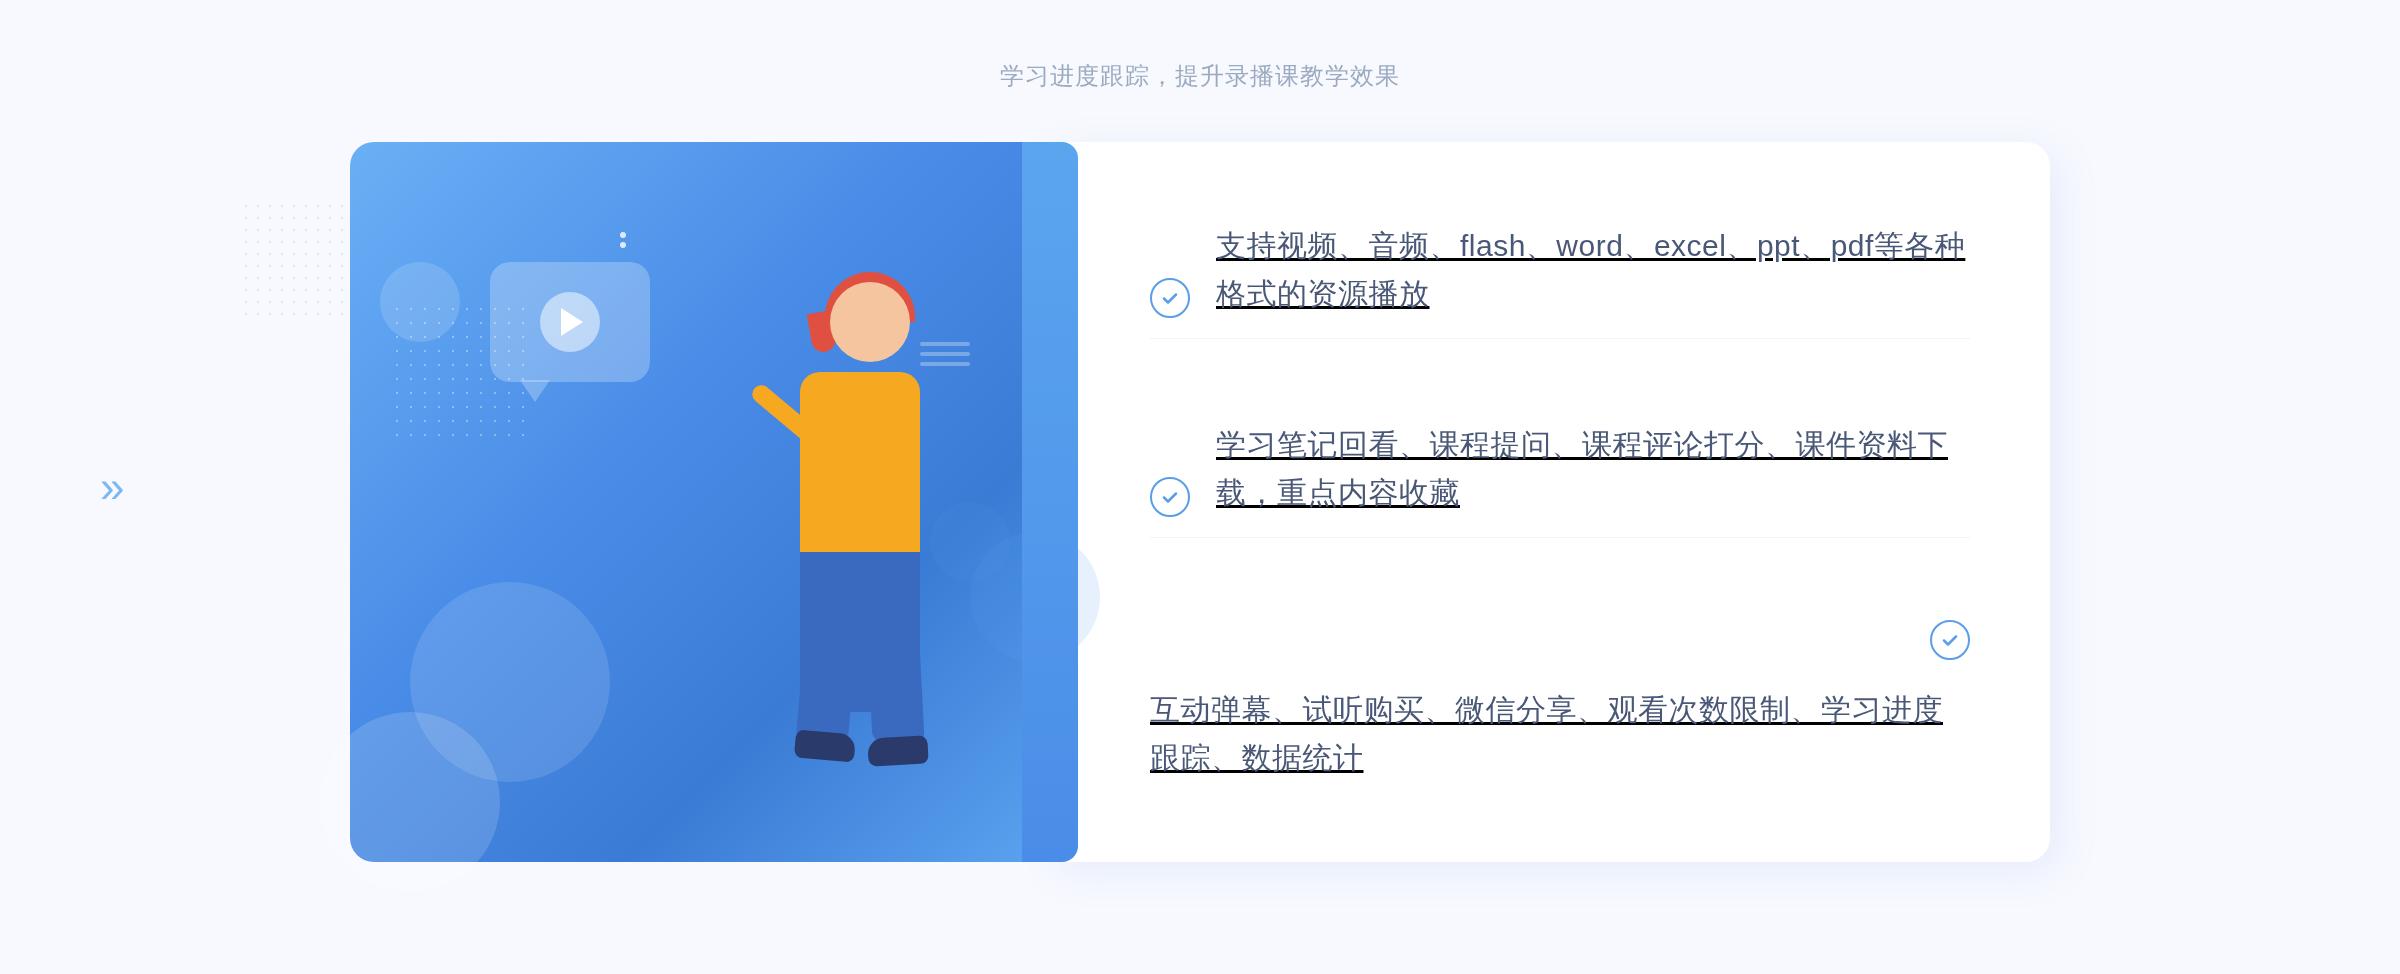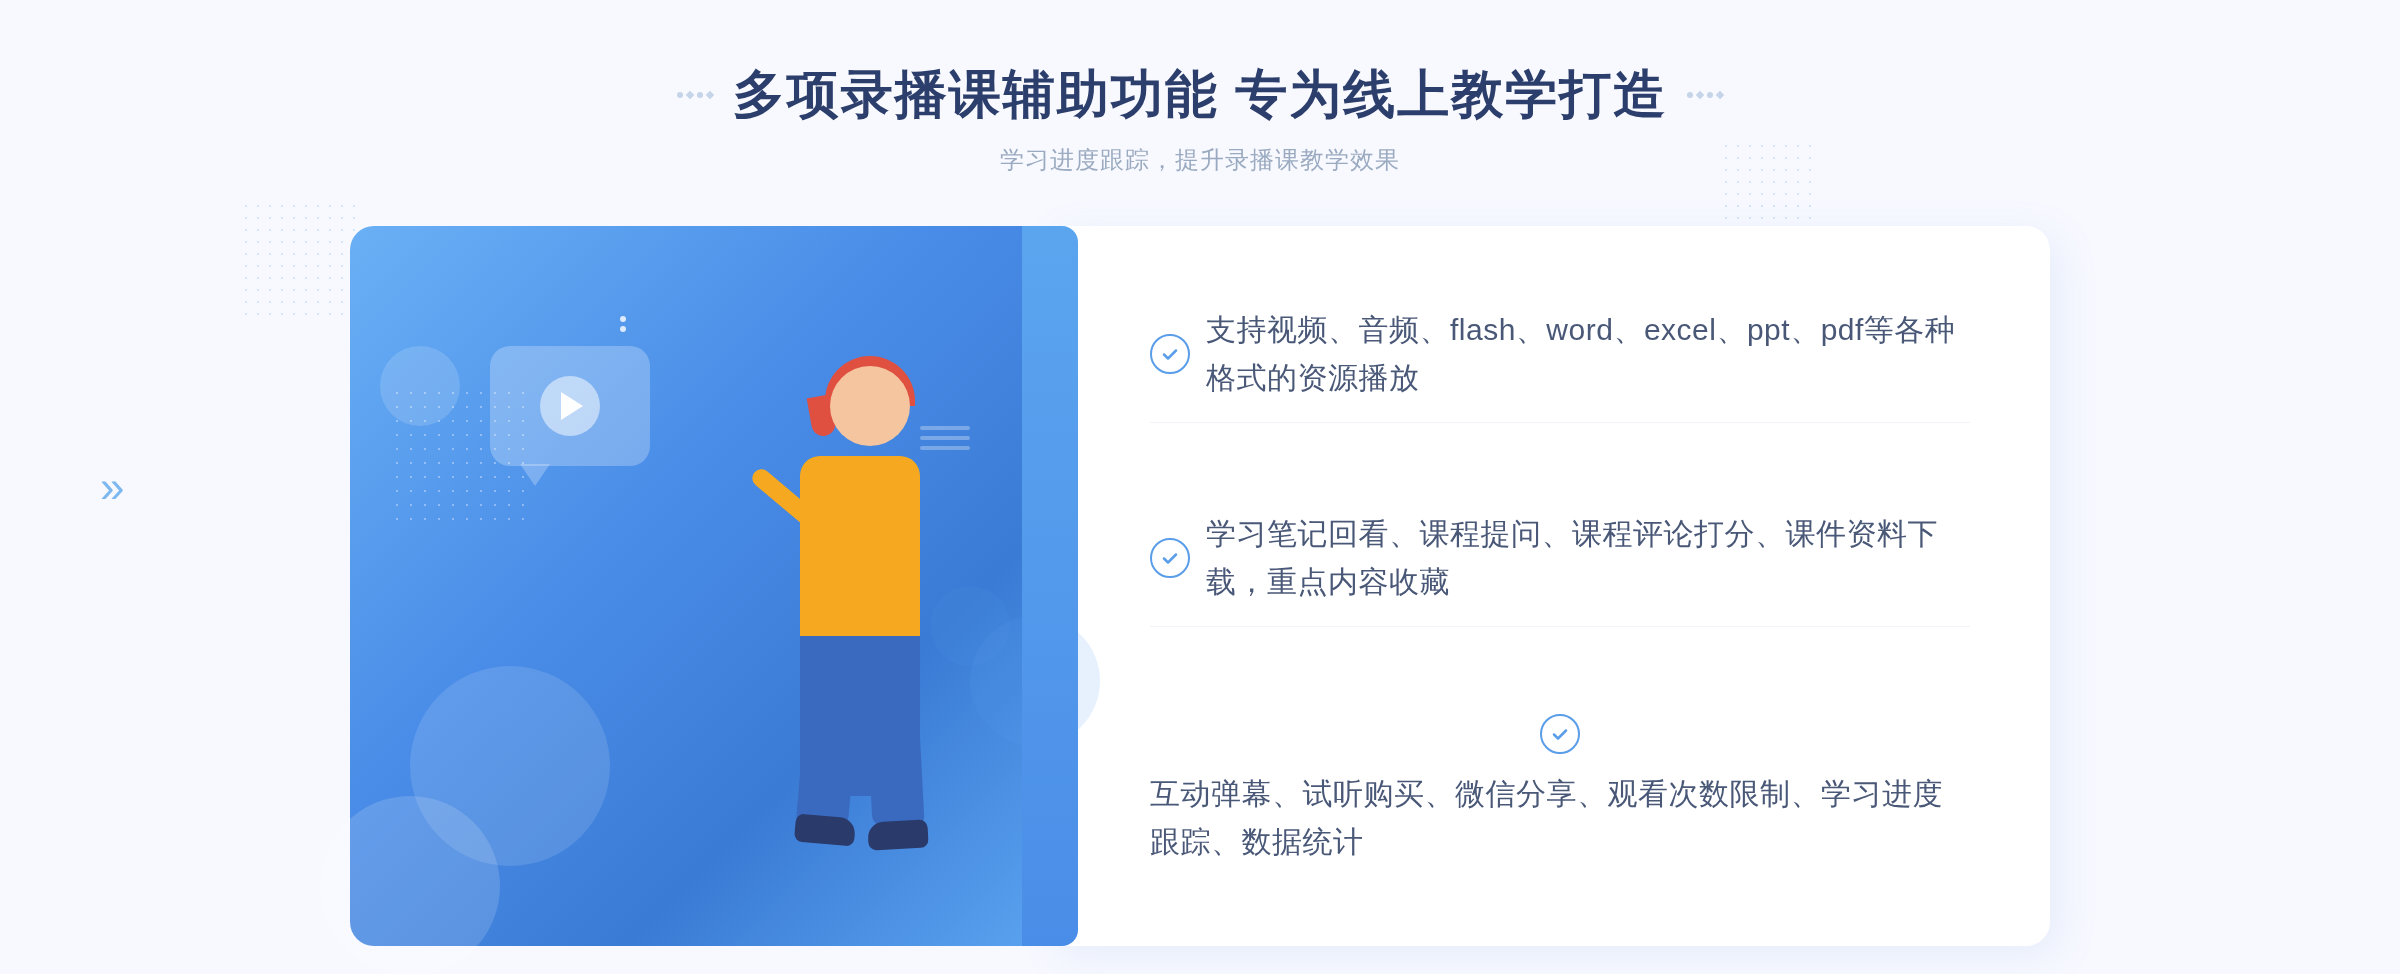--- a/index.html
+++ b/index.html
@@ -422,24 +422,25 @@
       display: flex;
       flex-direction: column;
       justify-content: space-between;
       box-shadow: 10px 10px 40px rgba(100, 150, 220, 0.12);
       position: relative;
     }
 
     
     .feature-item {
       display: flex;
-      align-items: center;
-      gap: 16px;
+      align-items: flex-end;
+      gap: 26px;
       padding: 20px 0;
       border-bottom: 1px solid #f0f3f8;
+      text-decoration: underline;
     }
 
     .feature-item:last-child {
       border-bottom: none;
       flex-direction: column;
     }
 
     .check-circle {
       width: 40px;
       height: 40px;
@@ -483,35 +484,20 @@
 
 <div class="page-wrapper">
 
   <div class="dots-left"></div>
   <div class="dots-right"></div>
   <div class="dots-img-top"></div>
 
   <div class="chevron-left">»</div>
 
   <div class="header-section">
-    <div class="header-title-row">
-      <div class="title-decorator">
-        <div class="title-decorator-dot"></div>
-        <div class="title-decorator-rect"></div>
-        <div class="title-decorator-dot"></div>
-        <div class="title-decorator-rect"></div>
-      </div>
-      <h1 class="main-title">多项录播课辅助功能 专为线上教学打造</h1>
-      <div class="title-decorator">
-        <div class="title-decorator-dot"></div>
-        <div class="title-decorator-rect"></div>
-        <div class="title-decorator-dot"></div>
-        <div class="title-decorator-rect"></div>
-      </div>
-    </div>
     <p class="sub-title">学习进度跟踪，提升录播课教学效果</p>
   </div>
 
   <div class="main-content">
 
     <div class="left-panel">
 
       <div class="blue-bar"></div>
 
       <div class="deco-circle-large"></div>

